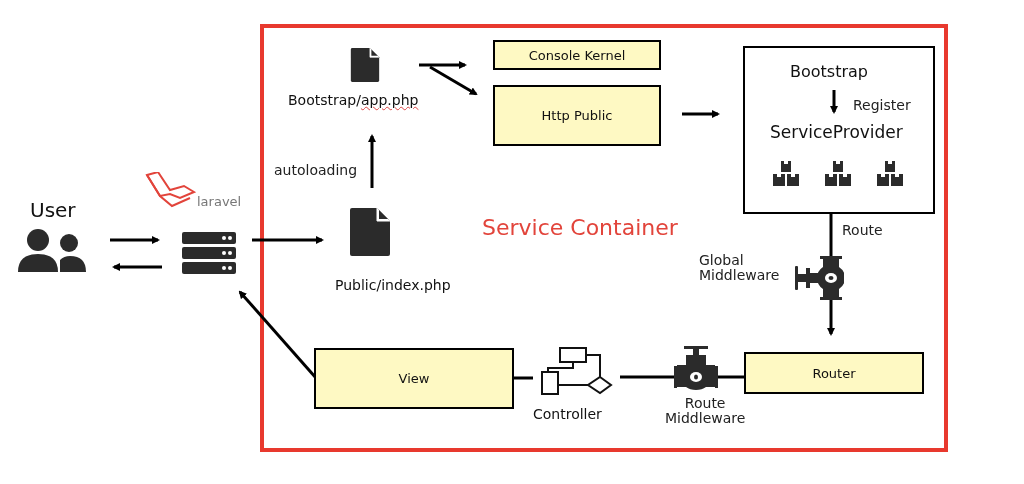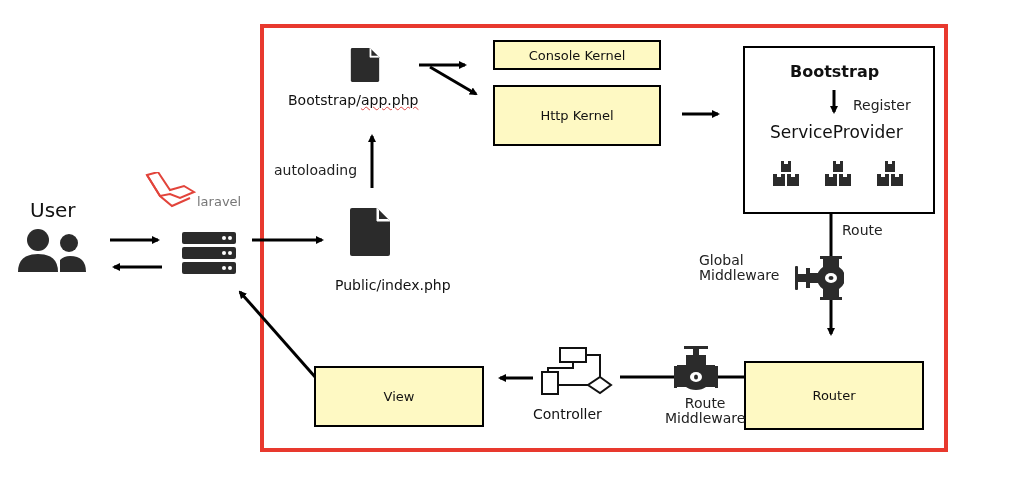--- a/index.html
+++ b/index.html
@@ -95,28 +95,29 @@
   <path d="M27,0 L27,13 L40,13" fill="#ffffff" stroke="#fff" stroke-width="1"></path>
   <path d="M29,2 L38,11 L29,11 Z" fill="#2b2b2b"></path>
 </svg>
 <div class="lbl-md" style="left:288px;top:92px;"><span>Bootstrap/</span><span class="squiggle">app.php</span></div>
 
 <div class="box" style="left:493px;top:40px;width:168px;height:30px;">
   <span>Console Kernel</span>
 </div>
 
 <div class="box" style="left:493px;top:85px;width:168px;height:61px;">
-  <span>Http Kernel</span>
+  <span>Http Public</span>
 </div>
 
 <div class="red-title">
+  <div>Service Container</div>
 </div>
 
 <div class="abs" style="left:743px;top:46px;width:192px;height:168px;border:2px solid #000;box-sizing:border-box;"></div>
-<div class="lbl-md" style="left:790px;top:62px;font-size:16px;font-weight:bold;">Bootstrap</div>
+<div class="lbl-md" style="left:790px;top:62px;font-size:16px;">Bootstrap</div>
 <div class="lbl" style="left:853px;top:97px;">Register</div>
 <div class="lbl-md" style="left:770px;top:122px;font-size:17px;">ServiceProvider</div>
 <svg style="left:772px;top:160px;" width="140" height="30" viewBox="0 0 140 30">
   <g fill="#2b2b2b">
     <path d="M9,1 h10 v11 h-10 z M12,1 v3 h4 v-3 z" fill-rule="evenodd"></path>
     <path d="M1,14 h12 v12 h-12 z M5,14 v3 h4 v-3 z" fill-rule="evenodd"></path>
     <path d="M15,14 h12 v12 h-12 z M19,14 v3 h4 v-3 z" fill-rule="evenodd"></path>
   </g>
   <g fill="#2b2b2b" transform="translate(52,0)">
     <path d="M9,1 h10 v11 h-10 z M12,1 v3 h4 v-3 z" fill-rule="evenodd"></path>
@@ -141,21 +142,21 @@
   <rect x="26" y="41" width="22" height="3" fill="#2b2b2b"></rect>
   <rect x="1" y="10" width="3" height="24" rx="1" fill="#2b2b2b"></rect>
   <rect x="4" y="18" width="8" height="8" fill="#2b2b2b"></rect>
   <rect x="12" y="12" width="4" height="20" fill="#2b2b2b"></rect>
   <path d="M29,3 h16 v8 q6,4 6,11 q0,7 -6,11 v8 h-16 v-8 q-6,-4 -6,-11 q0,-7 6,-11 z" fill="#2b2b2b"></path>
   <rect x="16" y="17" width="9" height="10" fill="#2b2b2b"></rect>
   <ellipse cx="37" cy="22" rx="6" ry="5" fill="#fff"></ellipse>
   <ellipse cx="37" cy="22" rx="2.5" ry="2" fill="#2b2b2b"></ellipse>
 </svg>
 
-<div class="box" style="left:744px;top:361px;width:180px;height:69px;">
+<div class="box" style="left:744px;top:352px;width:180px;height:42px;">
   <span>Router</span>
 </div>
 
 <svg style="left:672px;top:346px;" width="48" height="44" viewBox="0 0 48 44">
   <rect x="12" y="0" width="24" height="3" fill="#2b2b2b"></rect>
   <rect x="21" y="3" width="6" height="6" fill="#2b2b2b"></rect>
   <rect x="2" y="20" width="3" height="22" fill="#2b2b2b"></rect>
   <rect x="43" y="20" width="3" height="22" fill="#2b2b2b"></rect>
   <path d="M14,9 h20 v10 h9 v22 h-9 q-4,3 -10,3 q-6,0 -10,-3 h-9 v-22 h9 z" fill="#2b2b2b"></path>
   <ellipse cx="24" cy="31" rx="6" ry="5" fill="#fff"></ellipse>
@@ -169,15 +170,15 @@
 <svg style="left:540px;top:346px;" width="74" height="50" viewBox="0 0 74 50">
   <rect x="20" y="2" width="26" height="14" fill="#fff" stroke="#111" stroke-width="2"></rect>
   <rect x="2" y="26" width="16" height="22" fill="#fff" stroke="#111" stroke-width="2"></rect>
   <path d="M33,16 v6 h-25 v4" fill="none" stroke="#111" stroke-width="2"></path>
   <path d="M46,9 h14 v22" fill="none" stroke="#111" stroke-width="2"></path>
   <path d="M60,31 l11,8 l-11,8 l-12,-8 z" fill="#fff" stroke="#111" stroke-width="2"></path>
   <path d="M18,39 h30" fill="none" stroke="#111" stroke-width="2"></path>
 </svg>
 <div class="lbl-md" style="left:533px;top:406px;">Controller</div>
 
-<div class="box" style="left:314px;top:366px;width:170px;height:61px;">
+<div class="box" style="left:314px;top:348px;width:200px;height:61px;">
   <span>View</span>
 </div>
 
 </body></html>

